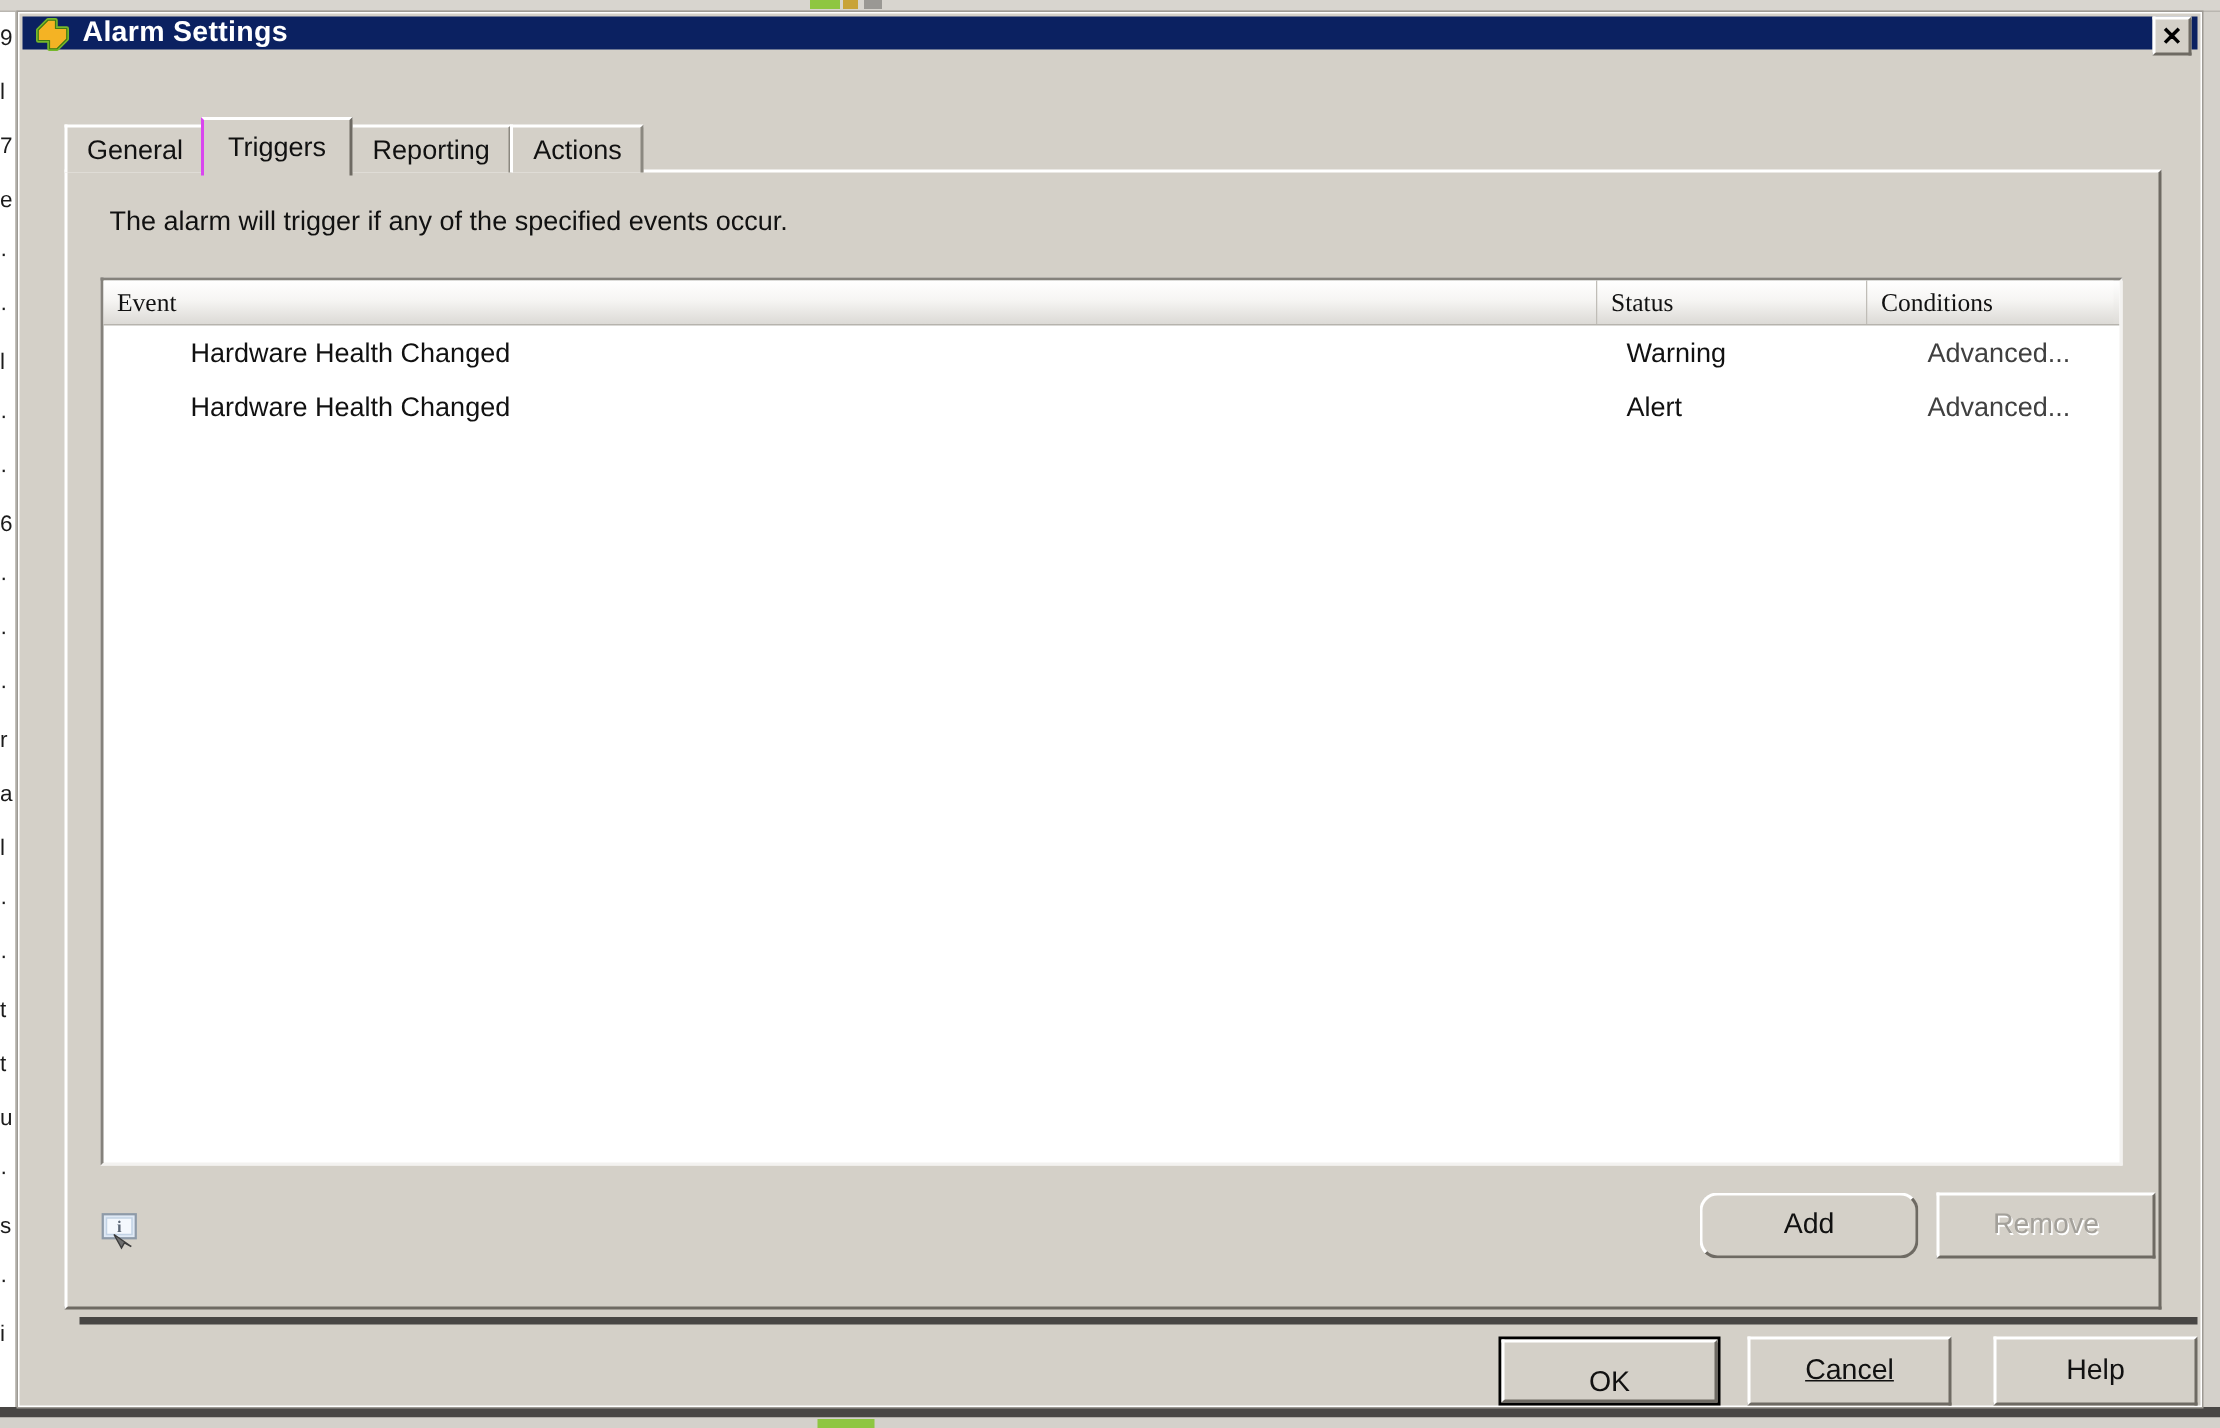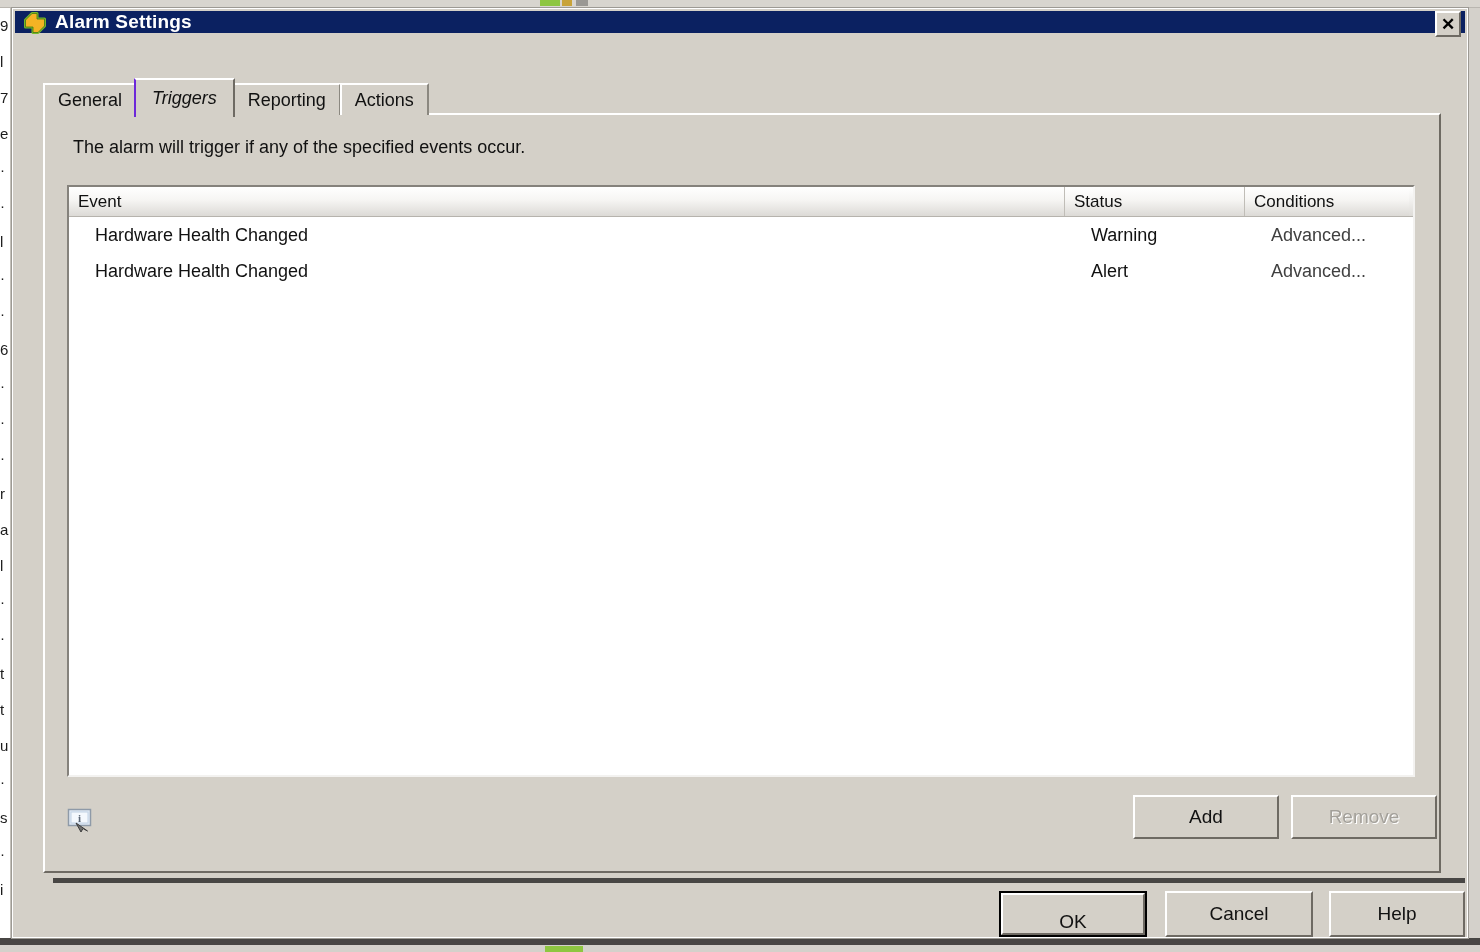--- a/index.html
+++ b/index.html
@@ -168,26 +168,25 @@
     cursor: pointer;
     margin-right: -1px;
     font-family: "Liberation Sans", sans-serif;
   }
   .tab.active {
     height: 39px;
     margin: 0 -2px -2px -2px;
     padding: 0 16px;
     background: #d4d0c8;
     border-top: 2px solid #ffffff;
-    border-left: 2px solid #6d28d9;
+    border-left: 2px solid #d946ef;
     border-right: 2px solid #6e6a63;
     border-bottom: none;
     z-index: 5;
     font-size: 18px;
-    font-style: italic;
   }
 
   
   .tabpanel {
     position: absolute;
     left: 30px;
     top: 104px;
     width: 1398px;
     height: 760px;
     background: #d4d0c8;
@@ -232,41 +231,42 @@
   }
   .lv-th {
     font-size: 17px;
     color: #111111;
     display: flex;
     align-items: center;
     padding-left: 9px;
     box-sizing: border-box;
     border-right: 1px solid #c0bdb7;
     background: linear-gradient(to bottom, #ffffff 0%, #f6f5f3 45%, #dcdad6 100%);
-    font-family: Liberation Sans, sans-serif;
+    font-family: Liberation Serif, serif;
     cursor: pointer;
   }
   .lv-th.c-event { width: 996px; }
   .lv-th.c-status { width: 180px; }
   .lv-th.c-cond { width: 164px; border-right: none; }
 
   .lv-row {
     display: flex;
     height: 36px;
     align-items: center;
     cursor: pointer;
   }
   .lv-td {
     font-size: 18px;
     color: #111111;
     box-sizing: border-box;
     padding-left: 26px;
     font-family: "Liberation Sans", sans-serif;
     white-space: nowrap;
     overflow: hidden;
+    margin-left: 32px;
   }
   .lv-td.c-event { width: 996px; }
   .lv-td.c-status { width: 180px; }
   .lv-td.c-cond { width: 164px; color: #404040; }
 
   
   .note {
     position: absolute;
     left: 22px;
     top: 692px;
@@ -318,21 +318,21 @@
     border-bottom: 2px solid #6e6a63;
     box-sizing: border-box;
     display: flex;
     align-items: flex-end;
     justify-content: center;
   }
 
   #btn-add {
     position: absolute;
     left: 1088px; top: 680px;
-    width: 146px; height: 44px;
+    width: 146px; height: 44px; border-radius: 12px;
   }
   #btn-remove {
     position: absolute;
     left: 1246px; top: 680px;
     width: 146px; height: 44px;
   }
 
   .panel-sep {
     position: absolute;
     left: 40px; top: 869px;
@@ -341,21 +341,21 @@
   }
 
   #btn-ok {
     position: absolute;
     left: 986px; top: 882px;
     width: 148px; height: 46px;
   }
   #btn-cancel {
     position: absolute;
     left: 1152px; top: 882px;
-    width: 148px; height: 46px;
+    width: 136px; height: 46px; text-decoration: underline;
   }
   #btn-help {
     position: absolute;
     left: 1316px; top: 882px;
     width: 136px; height: 46px;
   }
 </style>
 </head>
 <body>
 

